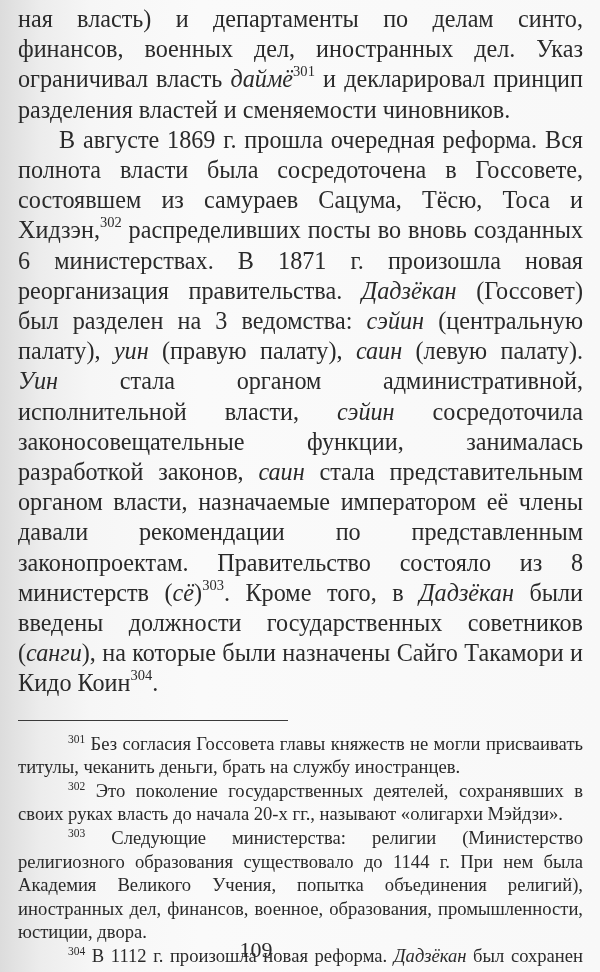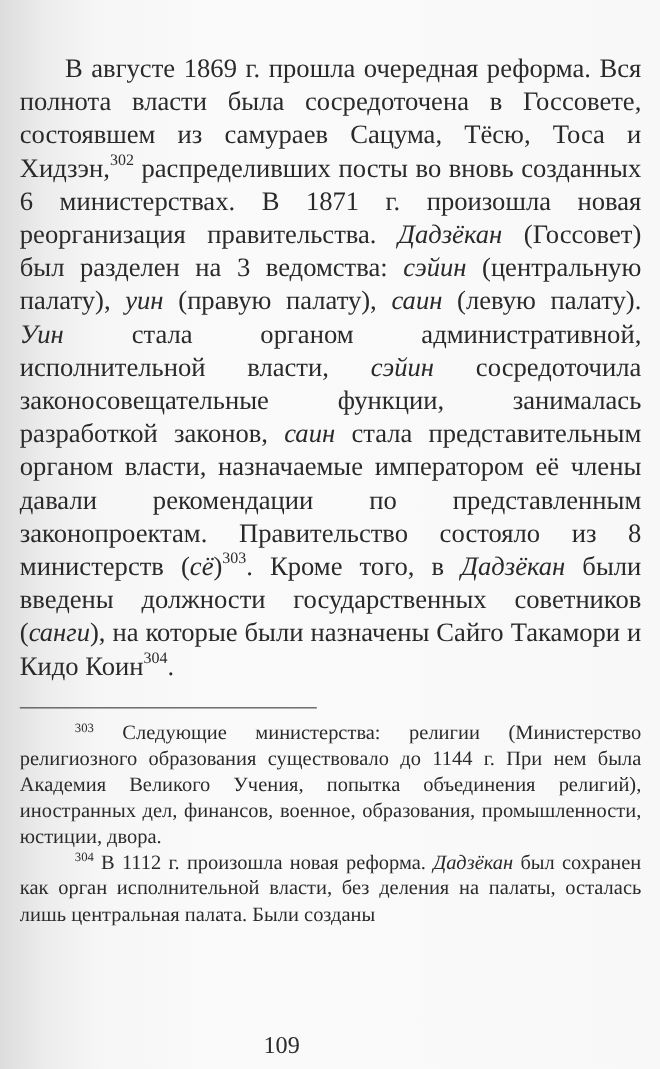--- a/index.html
+++ b/index.html
@@ -13,21 +13,21 @@
     .page { position: absolute; left: 18px; top: 0; width: 565px; }
     .main p {
       margin: 0;
       font-size: 24.2px;
       line-height: 30.2px;
       text-align: justify;
       text-align-last: left;
       hyphens: none;
     }
     .main p.first { text-indent: 0; }
-    .main p.indent { text-indent: 41px; margin-top: 44px; }
+    .main p.indent { text-indent: 41px; }
     .main { padding-top: 4px; }
     sup { font-size: 60%; line-height: 0; vertical-align: 0.75em; }
     i { font-style: italic; }
     .rule {
       width: 270px; height: 1px; background: #3a3a3a;
       margin-top: 21px; margin-bottom: 11px;
     }
     .notes p {
       margin: 0;
       font-size: 18.6px;
@@ -40,24 +40,27 @@
     .page-num {
       position: absolute; left: 0; width: 512px; top: 937px;
       text-align: center; font-size: 22px; color: #2a2a2a;
     }
   </style>
 </head>
 <body>
 
 <div class="page">
   <div class="main">
+    <p class="first"><span>ная власть) и департаменты по делам синто, финансов, военных дел, иностранных дел. Указ ограничивал власть </span><i>даймё</i><sup>301</sup><span> и декларировал принцип разделения властей и сменяемости чиновников.</span></p>
     <p class="indent"><span>В августе 1869 г. прошла очередная реформа. Вся полнота власти была сосредоточена в Госсовете, состоявшем из самураев Сацума, Тёсю, Тоса и Хидзэн,</span><sup>302</sup><span> распределивших посты во вновь созданных 6 министерствах. В 1871 г. произошла новая реорганизация правительства. </span><i>Дадзёкан</i><span> (Госсовет) был разделен на 3 ведомства: </span><i>сэйин</i><span> (центральную палату), </span><i>уин</i><span> (правую палату), </span><i>саин</i><span> (левую палату). </span><i>Уин</i><span> стала органом административной, исполнительной власти, </span><i>сэйин</i><span> сосредоточила законосовещательные функции, занималась разработкой законов, </span><i>саин</i><span> стала представительным органом власти, назначаемые императором её члены давали рекомендации по представленным законопроектам. Правительство состояло из 8 министерств (</span><i>сё</i><span>)</span><sup>303</sup><span>. Кроме того, в </span><i>Дадзёкан</i><span> были введены должности государственных советников (</span><i>санги</i><span>), на которые были назначены Сайго Такамори и Кидо Коин</span><sup>304</sup><span>.</span></p>
   </div>
 
   <div class="rule"></div>
 
   <div class="notes">
+    <p><sup>301</sup><span> Без согласия Госсовета главы княжеств не могли присваивать титулы, чеканить деньги, брать на службу иностранцев.</span></p>
+    <p><sup>302</sup><span> Это поколение государственных деятелей, сохранявших в своих руках власть до начала 20-х гг., называют «олигархи Мэйдзи».</span></p>
     <p><sup>303</sup><span> Следующие министерства: религии (Министерство религиозного образования существовало до 1144 г. При нем была Академия Великого Учения, попытка объединения религий), иностранных дел, финансов, военное, образования, промышленности, юстиции, двора.</span></p>
     <p><sup>304</sup><span> В 1112 г. произошла новая реформа. </span><i>Дадзёкан</i><span> был сохранен как орган исполнительной власти, без деления на палаты, осталась лишь центральная палата. Были созданы </span></p>
   </div>
 </div>
 
 <div class="page-num">109</div>
 
 </body></html>

